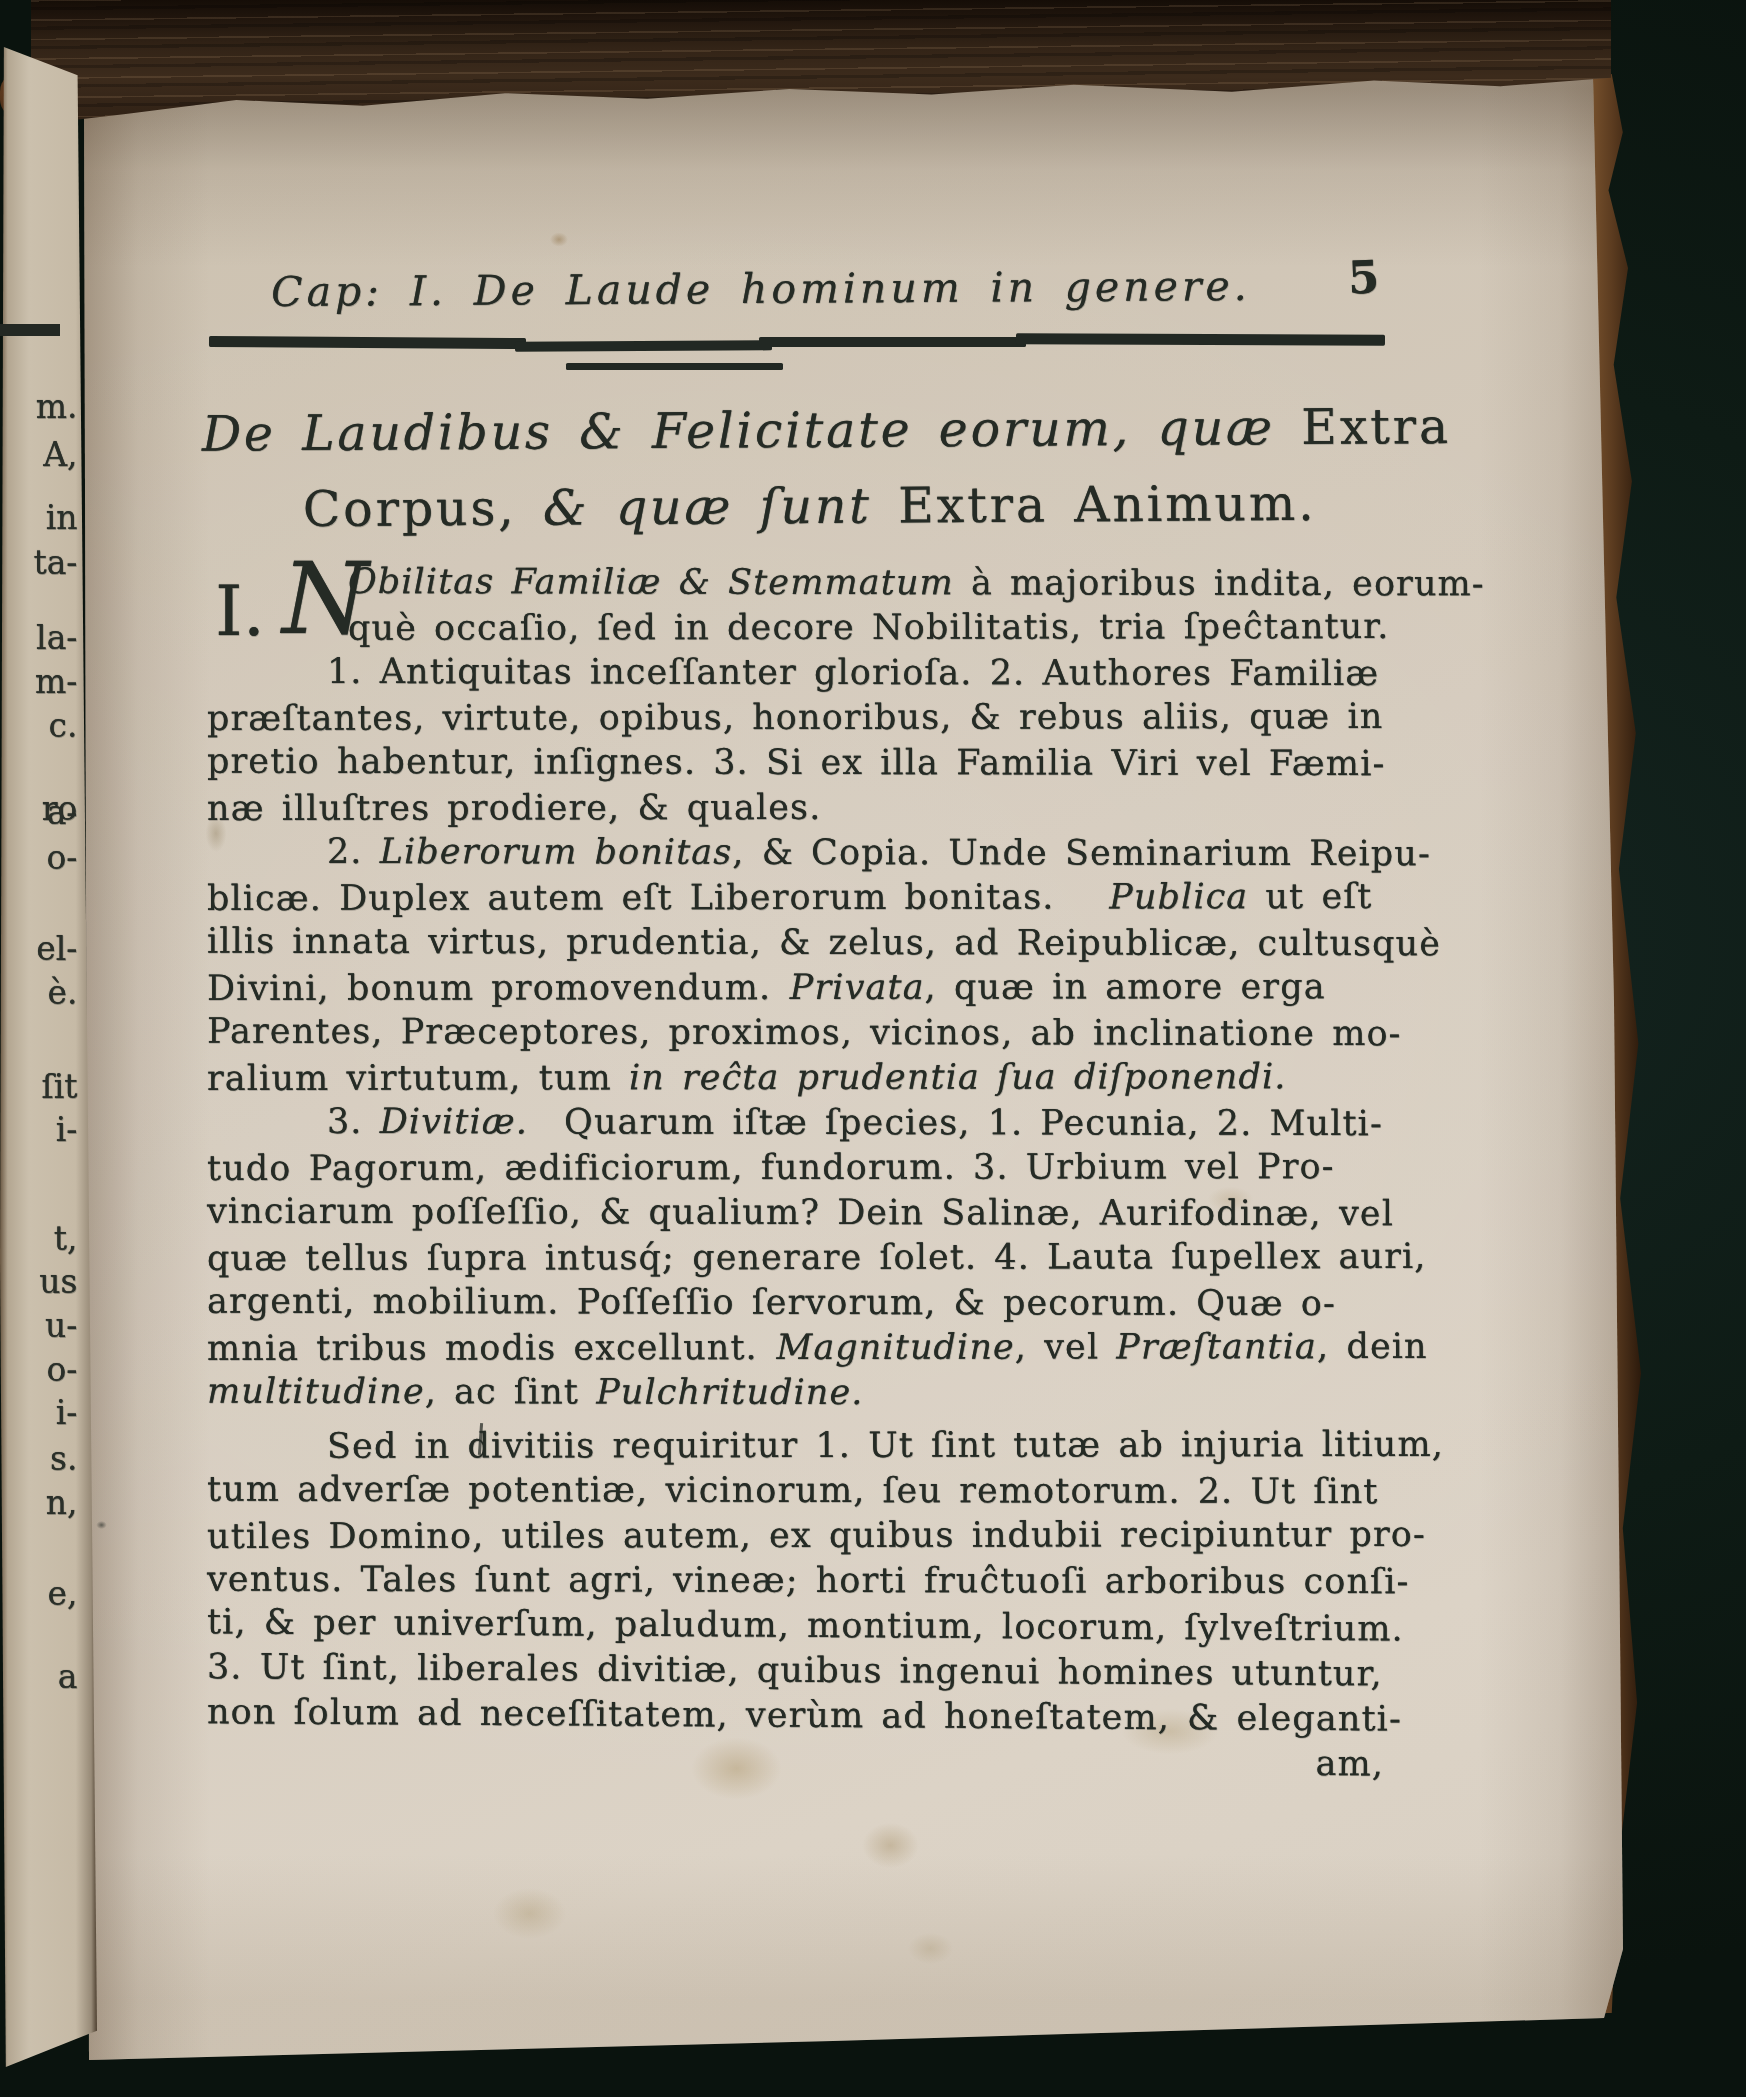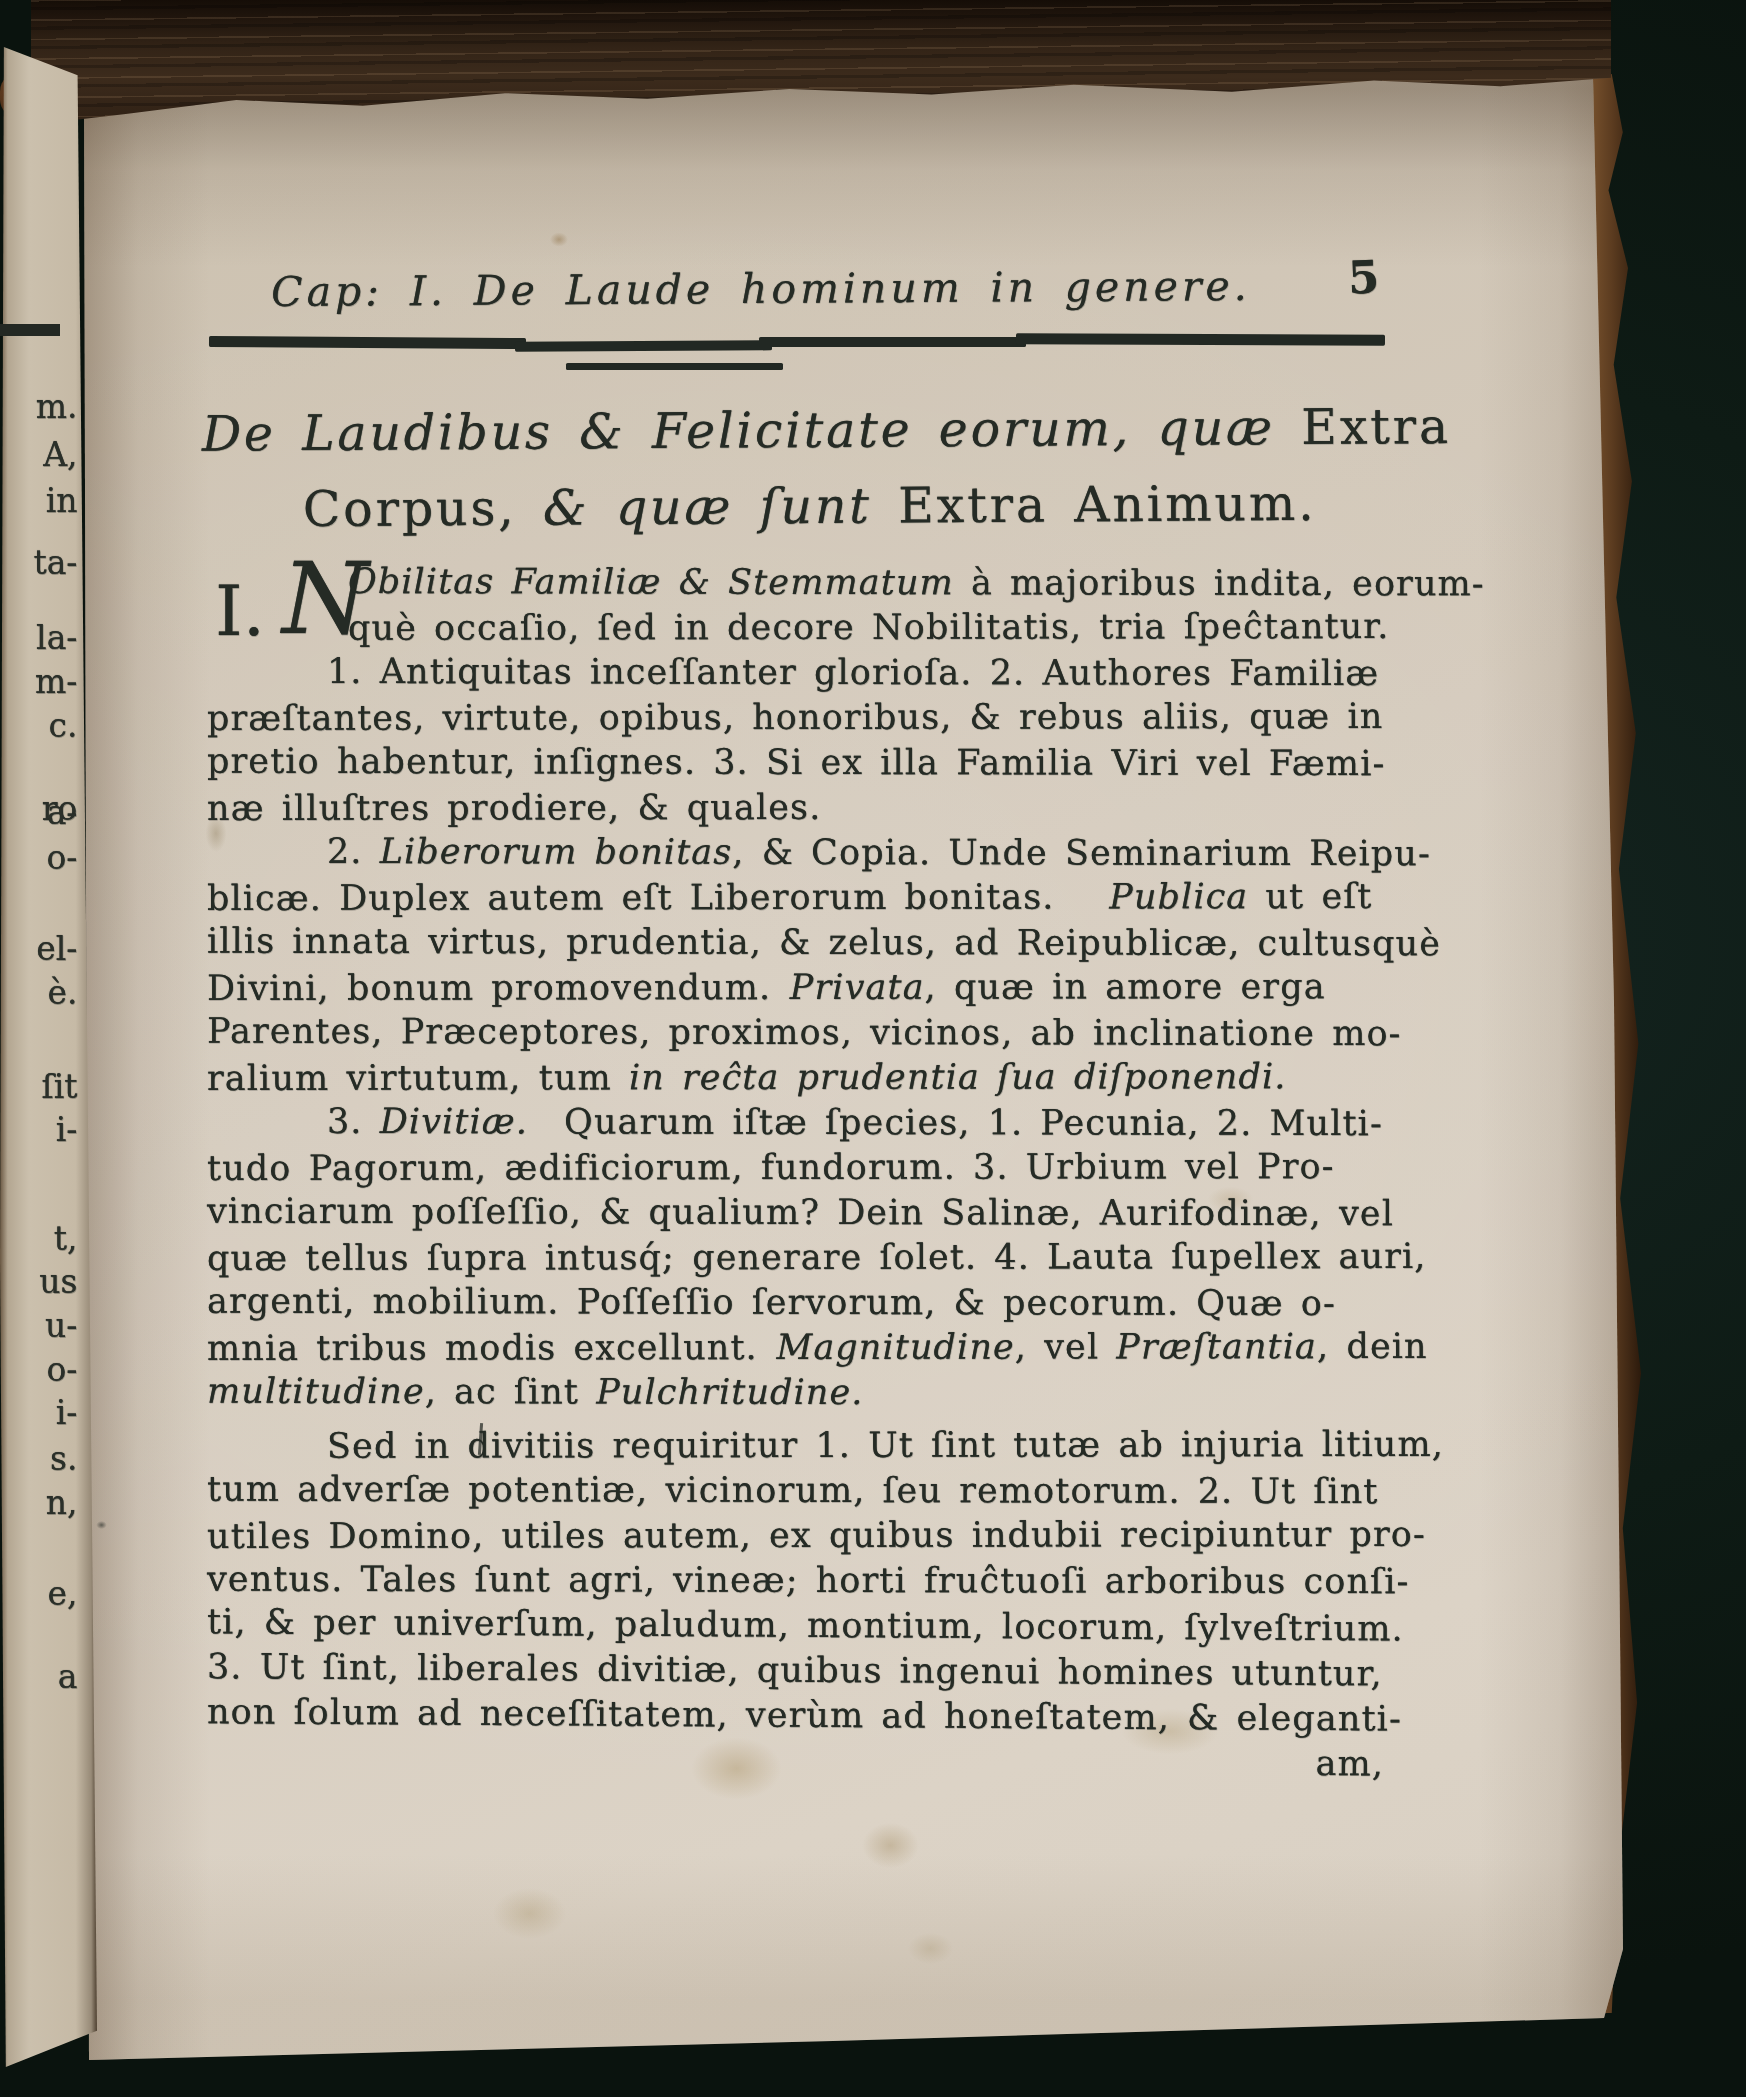--- a/index.html
+++ b/index.html
@@ -93,21 +93,21 @@
 
 <div class="right-edge"></div>
 <div class="paper"></div>
 <div class="wood"></div>
 <div class="spine-nub"></div>
 <div class="left-leaf"></div>
 <div class="margin-rule"></div>
 <div class="margin-frags">
     <div class="frag" style="top: 387px;">m.</div>
     <div class="frag" style="top: 435px;">A,</div>
-    <div class="frag" style="top: 481px;">in</div>
+    <div class="frag" style="top: 498px;">in</div>
     <div class="frag" style="top: 543px; text-align: right;">ta-</div>
     <div class="frag" style="top: 618px;">la-</div>
     <div class="frag" style="top: 662px;">m-</div>
     <div class="frag" style="top: 706px;">c.</div>
     <div class="frag" style="top: 789px;">ro</div>
     <div class="frag" style="top: 793px;">a-</div>
     <div class="frag" style="top: 838px;">o-</div>
     <div class="frag" style="top: 929px;">el-</div>
     <div class="frag" style="top: 973px;">è.</div>
     <div class="frag" style="top: 1067px;">ſit</div>

